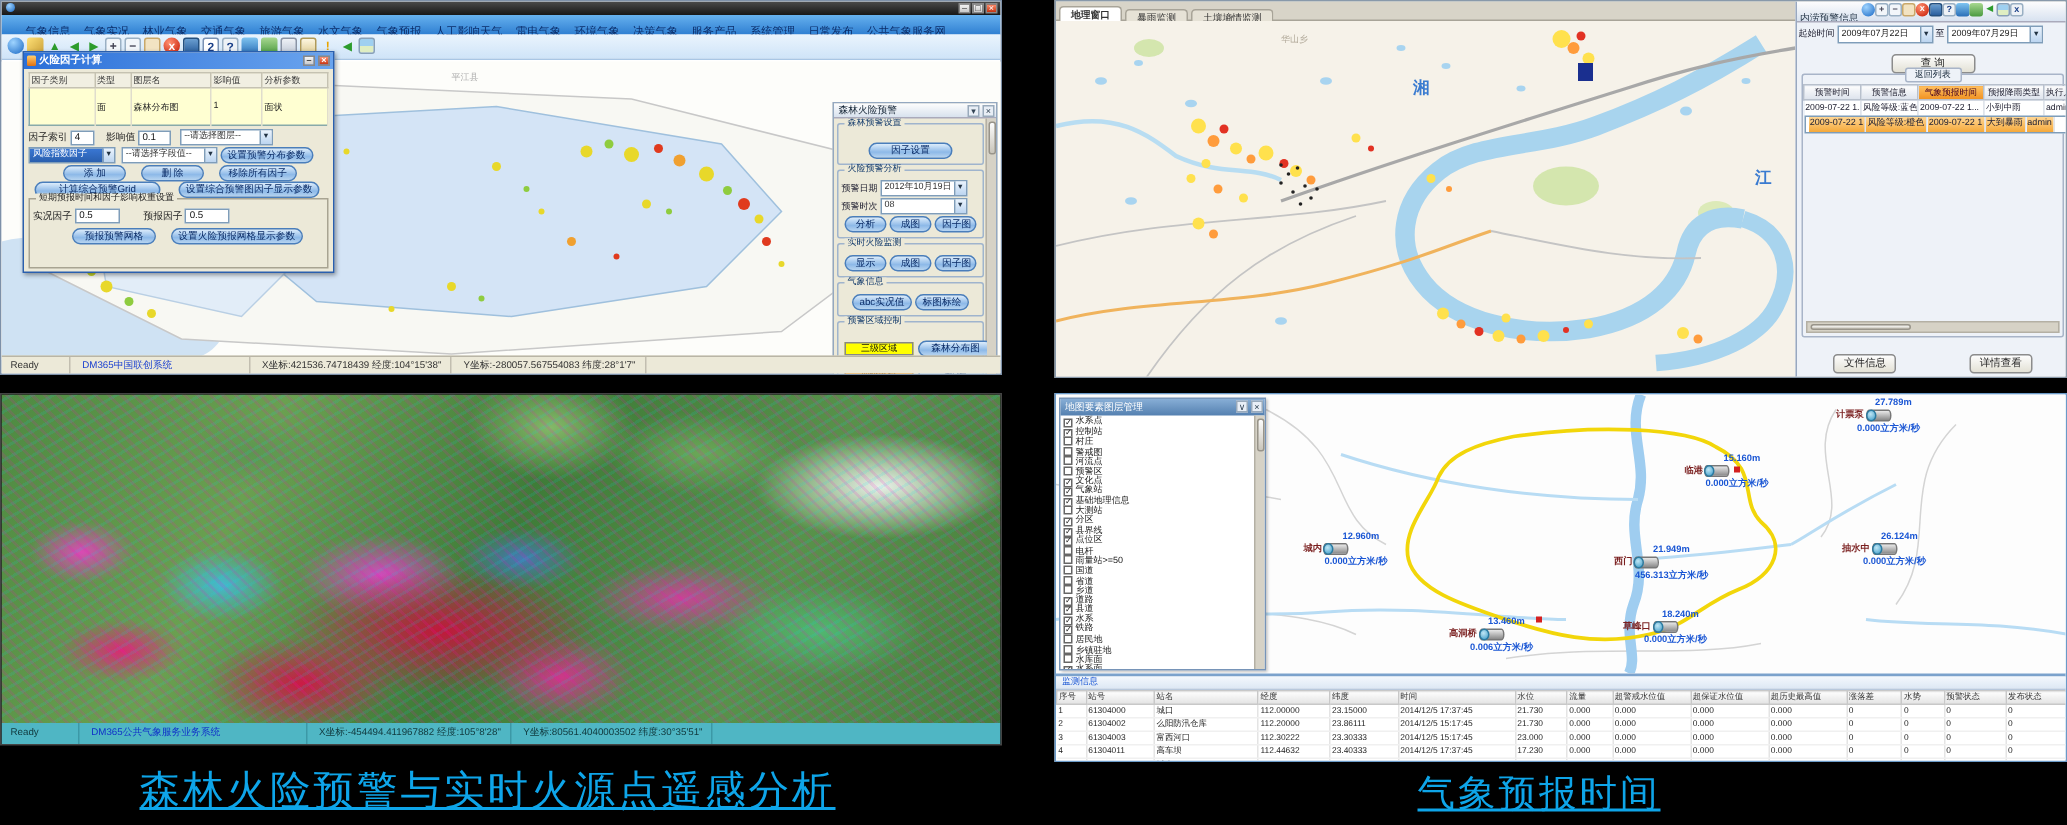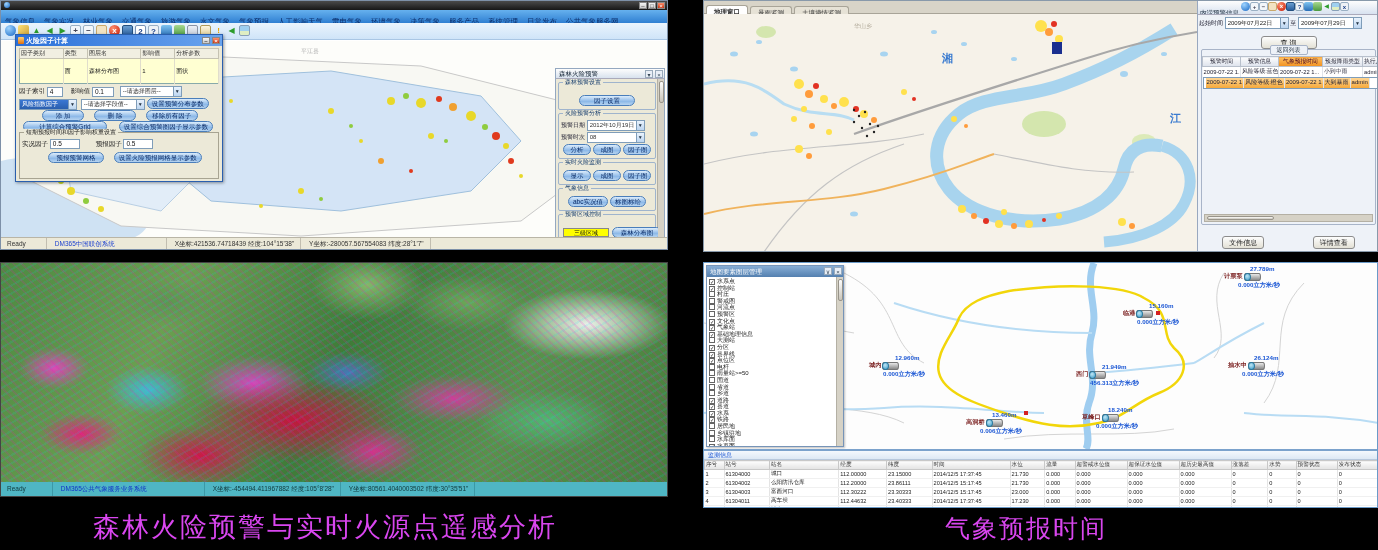--- a/index.html
+++ b/index.html
@@ -31,21 +31,21 @@
   .hscroll{position:relative;height:8px;background:#d6d2c6;border:1px solid #b4b0a4;}
   .hthumb{position:absolute;top:1px;left:2px;width:40%;height:4px;background:linear-gradient(#fdfdfd,#c9c5ba);border:1px solid #98948a;border-radius:2px;}
   .grp{position:relative;border:1px solid #9fb4cd;border-radius:2px;margin:3px 2px 2px;padding:6px 2px 2px;}
   .grp>.gt{position:absolute;top:-4px;left:4px;background:#ece9d8;font-size:6px;color:#123a6b;padding:0 2px;line-height:7px;}
   
   .tl{left:0;top:0;width:668px;height:250px;border:1px solid #7d90a8;background:#fff;}
   .tl .titlebar{position:absolute;left:0;top:0;right:0;height:9px;background:linear-gradient(#4a4a4a,#171717);}
   .tl .logo{position:absolute;left:3px;top:1px;width:6px;height:6px;border-radius:50%;background:radial-gradient(circle at 35% 30%,#9fd4ff,#1767c4);}
   .wc{position:absolute;top:1px;width:8px;height:7px;font-size:6px;line-height:6px;text-align:center;color:#333;background:linear-gradient(#f5f5f5,#c9c9c9);border:1px solid #888;}
   .wc.close{background:linear-gradient(#ff9070,#c43310);color:#fff;}
-  .tl .menubar{position:absolute;left:0;top:9px;right:0;height:13px;background:linear-gradient(#66b1ee,#2f7fd2);padding-left:4px;white-space:nowrap;}
+  .tl .menubar{position:absolute;left:0;top:9px;right:0;height:13px;background:linear-gradient(#66b1ee,#2f7fd2);padding-left:16px;white-space:nowrap;}
   .tl .menubar .mi{display:inline-block;font-size:7.5px;line-height:13px;color:#0b2e6b;margin-right:9px;}
   .tl .toolbar{position:absolute;left:0;top:22px;right:0;height:17px;background:linear-gradient(#eaf4fd,#cfe4f8);border-bottom:1px solid #a9c6e4;padding-left:3px;}
   .tl .mapwrap{position:absolute;left:0;top:40px;right:0;bottom:12px;background:#fdfdfa;}
   .tl .statusbar{position:absolute;left:0;bottom:0;right:0;height:12px;background:#ece9d8;border-top:1px solid #b9b5a6;font-size:6.5px;line-height:11px;color:#333;white-space:nowrap;}
   .sbcell{display:inline-block;border-right:1px solid #c2beb0;padding:0 6px;height:12px;vertical-align:top;}
   .sys{color:#1a3fd0;}
   
   .fdlg{position:absolute;left:14px;top:-7px;width:208px;height:148px;border:1px solid #2a5fae;background:#ece9d8;box-shadow:1px 1px 3px rgba(0,0,0,.4);}
   .fdlg .dtitle{position:absolute;left:0;top:0;right:0;height:11px;background:linear-gradient(90deg,#2a6fd8,#6aa4ee);color:#fff;font-size:7px;font-weight:700;line-height:11px;padding-left:10px;}
   .fdlg .dico{position:absolute;left:2px;top:2px;width:6px;height:7px;background:linear-gradient(#ffd070,#e07010);border-radius:1px;}
@@ -130,21 +130,21 @@
   .st-name{color:#7a1f1f;margin-right:1px;}
   .cyl{display:inline-block;width:17px;height:8px;background:linear-gradient(#e8e8e8,#8a8a8a);border:1px solid #777;border-radius:2px/4px;position:relative;}
   .cyl i{position:absolute;left:-1px;top:-1px;width:7px;height:8px;border-radius:50%;background:radial-gradient(circle at 40% 35%,#bfe6f5,#3e9cc8);border:1px solid #2a7aa0;}
   .st-flow{margin-left:14px;}
   .btable{position:absolute;left:0;top:186px;width:675px;height:60px;border-top:2px solid #7ba2cc;background:#fff;}
   .btable .btitle{height:9px;font-size:6px;line-height:9px;color:#1a56d4;padding-left:4px;background:linear-gradient(#f4f8fd,#dde8f4);border-bottom:1px solid #b8c8dc;}
   .mtab{width:100%;border-collapse:collapse;table-layout:fixed;font-size:5.6px;}
   .mtab th{background:linear-gradient(#fdfdfd,#e2e2e2);border:1px solid #c8c8c8;font-weight:400;height:9px;padding:0 1px;text-align:left;color:#333;overflow:hidden;white-space:nowrap;}
   .mtab td{border-right:1px solid #e4e4e4;border-bottom:1px solid #f0f0f0;height:7px;padding:0 1px;color:#222;overflow:hidden;white-space:nowrap;}
   
-  .caption{position:absolute;color:#d946ef;letter-spacing:2px;white-space:nowrap;}
+  .caption{position:absolute;color:#0ea5e9;letter-spacing:2px;white-space:nowrap;text-decoration:underline;}
   .cap-l{left:325px;top:509px;transform:translateX(-50%);font-size:27px;}
   .cap-r{left:1026px;top:512px;transform:translateX(-50%);font-size:25px;}
   svg text{font-family:"Liberation Sans","DejaVu Sans",sans-serif;}
 </style>
 </head>
 <body>
 
 <div class="canvas">
 
   <section class="win tl">

